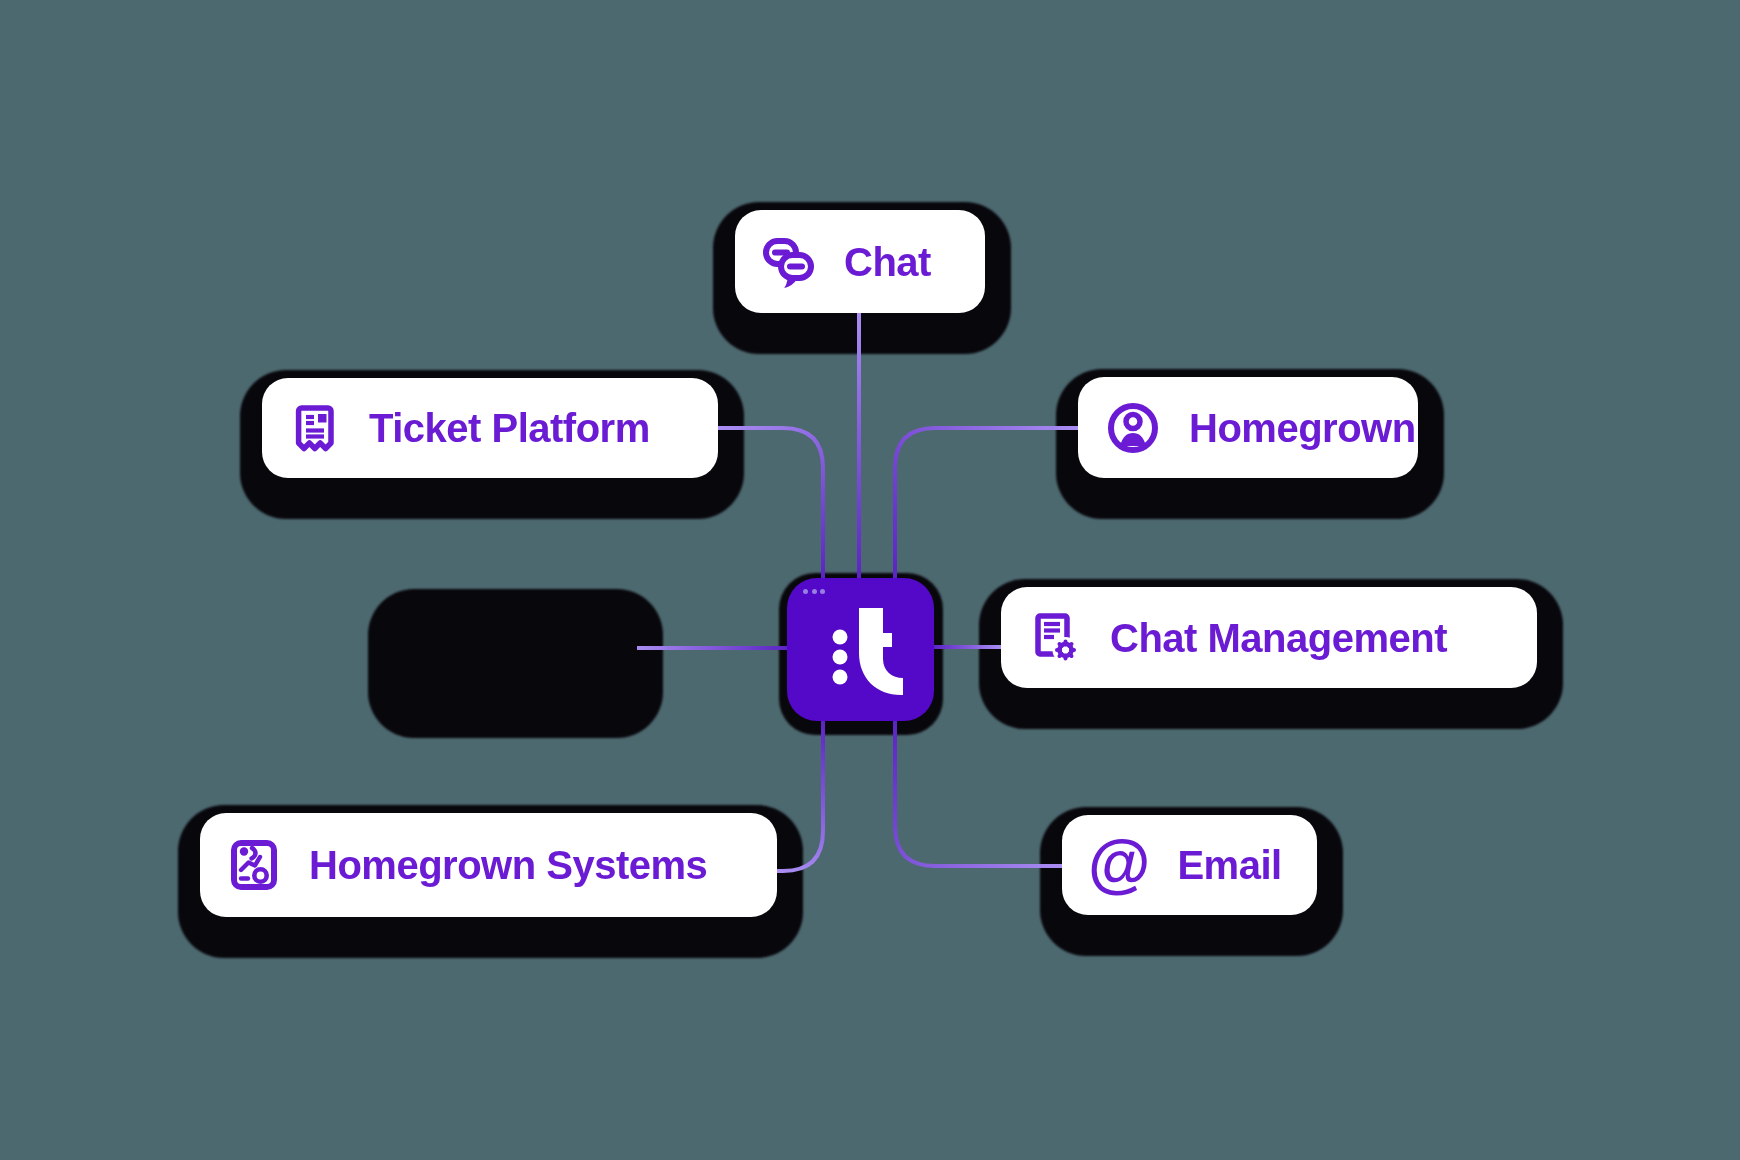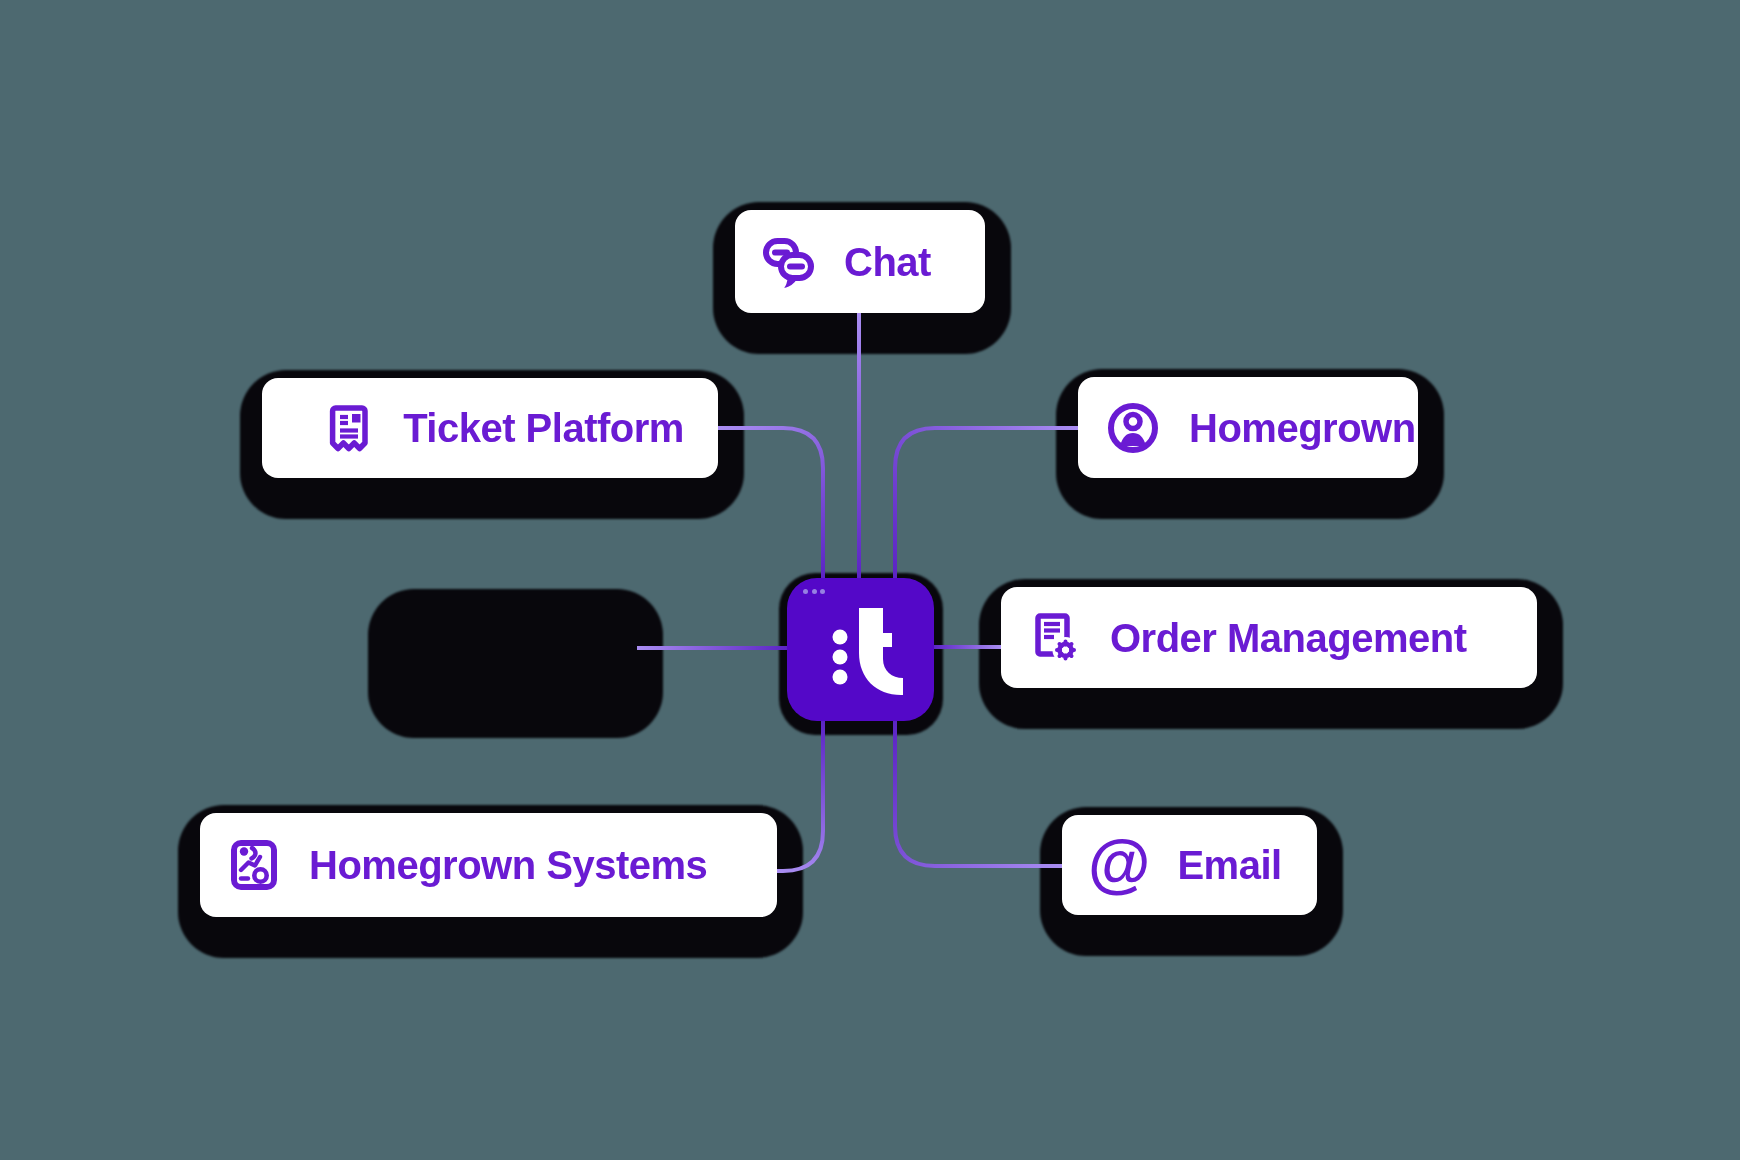--- a/index.html
+++ b/index.html
@@ -5,21 +5,21 @@
   html,body{margin:0;padding:0;}
   body{
     width:1740px;height:1160px;position:relative;overflow:hidden;
     background:#4D6970;
     font-family:"Liberation Sans", sans-serif;
   }
   .canvas{position:absolute;inset:0;}
 
   
   .pos-chat      {left:735px; top:210px; width:250px; height:103px;}
-  .pos-ticket    {left:262px; top:378px; width:456px; height:100px;justify-content:center;}
+  .pos-ticket    {left:262px; top:378px; width:456px; height:100px;}
   .pos-helpdesk  {left:1078px;top:377px; width:340px; height:101px;}
   .pos-crm       {left:390px; top:597px; width:247px; height:100px;}
   .pos-om        {left:1001px;top:587px; width:536px; height:101px;}
   .pos-home      {left:200px; top:813px; width:577px; height:104px;text-align:right;}
   .pos-email     {left:1062px;top:815px; width:255px; height:100px;}
   .pos-center    {left:787px; top:578px; width:147px; height:143px;}
 
   
   .shadow{position:absolute;z-index:1;}
   .shadow::before{
@@ -27,21 +27,21 @@
     background:#08070C;border-radius:46px;filter:blur(1.2px);
   }
   .shadow.center-shadow::before{inset:-5px -9px -14px -8px;border-radius:36px;}
 
   
   svg.wires{position:absolute;inset:0;z-index:2;}
   svg.wires path{fill:none;stroke-width:4;}
 
   
   .node{
-    position:absolute;z-index:3;background:#FFFFFF;border-radius:16px;
+    position:absolute;z-index:3;background:#FFFFFF;border-radius:26px;
     display:flex;align-items:center;gap:27px;padding-left:26px;box-sizing:border-box;
   }
   .node .label{
     color:#6A1BD3;font-weight:700;font-size:40px;line-height:1;letter-spacing:-0.5px;
     white-space:nowrap;
   }
   .node .icon{flex:0 0 auto;display:flex;align-items:center;justify-content:center;}
   .at-glyph{
     color:#6A1BD3;font-weight:700;font-size:64px;line-height:1;
     transform:translateY(-2px);
@@ -167,21 +167,21 @@
           <line x1="30" y1="40" x2="33" y2="40"></line>
           <line x1="44" y1="40" x2="47" y2="40"></line>
           <line x1="32.5" y1="34" x2="34.7" y2="36.2"></line>
           <line x1="42.3" y1="43.8" x2="44.5" y2="46"></line>
           <line x1="32.5" y1="46" x2="34.7" y2="43.8"></line>
           <line x1="42.3" y1="36.2" x2="44.5" y2="34"></line>
         </g>
         <circle cx="38.5" cy="40" r="6" stroke="#6A1BD3" stroke-width="4.6"></circle>
       </svg>
     </span>
-    <span class="label">Order Management</span>
+    <span class="label">Chat Management</span>
   </div>
 
   <div class="node pos-home">
     <span class="icon">
       <svg width="56" height="56" viewBox="0 0 56 56" fill="none">
         <rect x="8" y="6" width="40" height="44" rx="7" stroke="#6A1BD3" stroke-width="6"></rect>
         <circle cx="18" cy="14.5" r="4.2" fill="#6A1BD3"></circle>
         <path d="M26 11 c5 3 4.5 8 -0.5 10.5" stroke="#6A1BD3" stroke-width="4.4" stroke-linecap="round"></path>
         <path d="M15 33 l7.5 -7.5 6.5 3 5 -8.5" stroke="#6A1BD3" stroke-width="4.4" stroke-linecap="round" stroke-linejoin="round"></path>
         <circle cx="34.5" cy="38.5" r="6.2" stroke="#6A1BD3" stroke-width="4.6"></circle>

